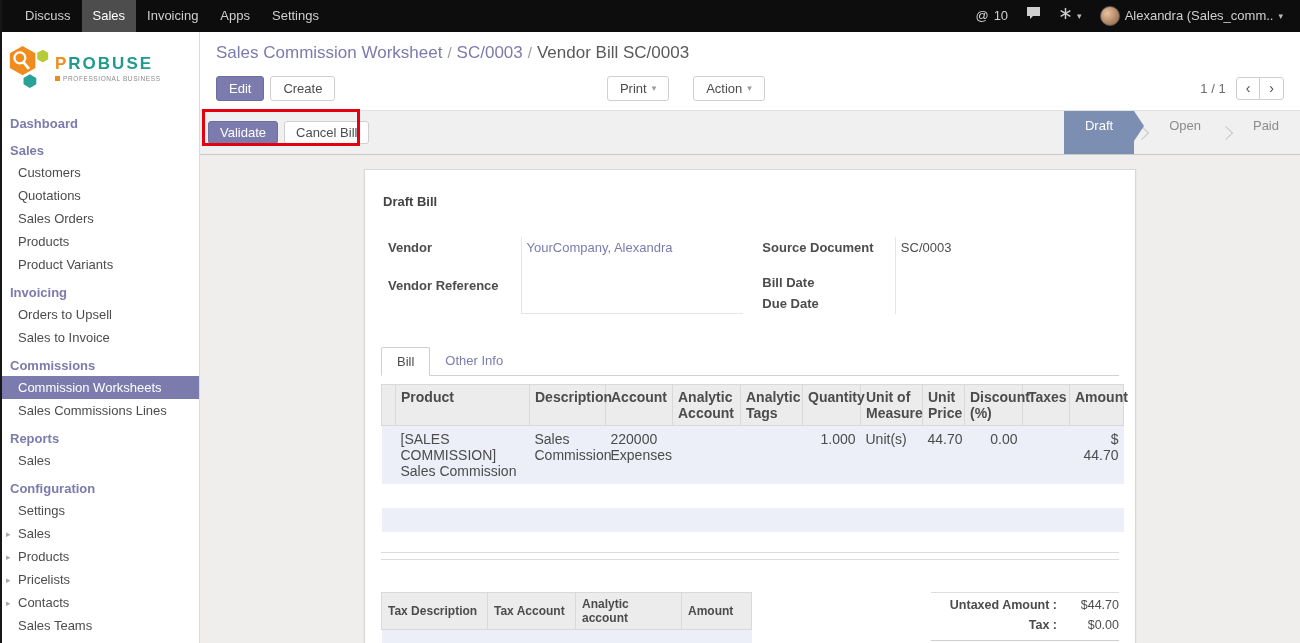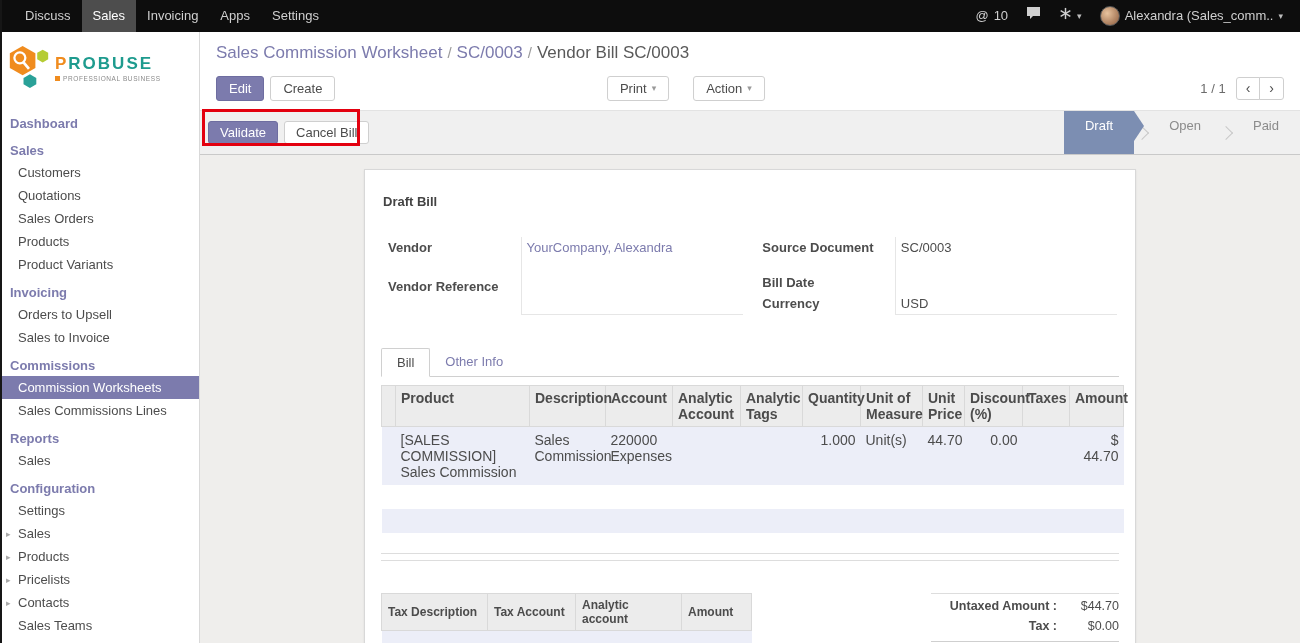--- a/index.html
+++ b/index.html
@@ -312,23 +312,23 @@
                 <td class="value">SC/0003</td>
               </tr>
               <tr class="spacer-row">
                     <td></td>
                     <td class="value"></td>
                   </tr>
               <tr>
                 <td class="label">Bill Date</td>
                 <td class="value"></td>
               </tr>
-              <tr class="last">
-                <td class="label">Currency</td>
-                <td class="value">USD</td>
+              <tr>
+                <td class="label">Due Date</td>
+                <td class="value"></td>
               </tr>
             </tbody>
               </table>
           </div>
 
           <div class="tabs">
             <span class="tab active">Bill</span>
             <span class="tab">Other Info</span>
           </div>
 

